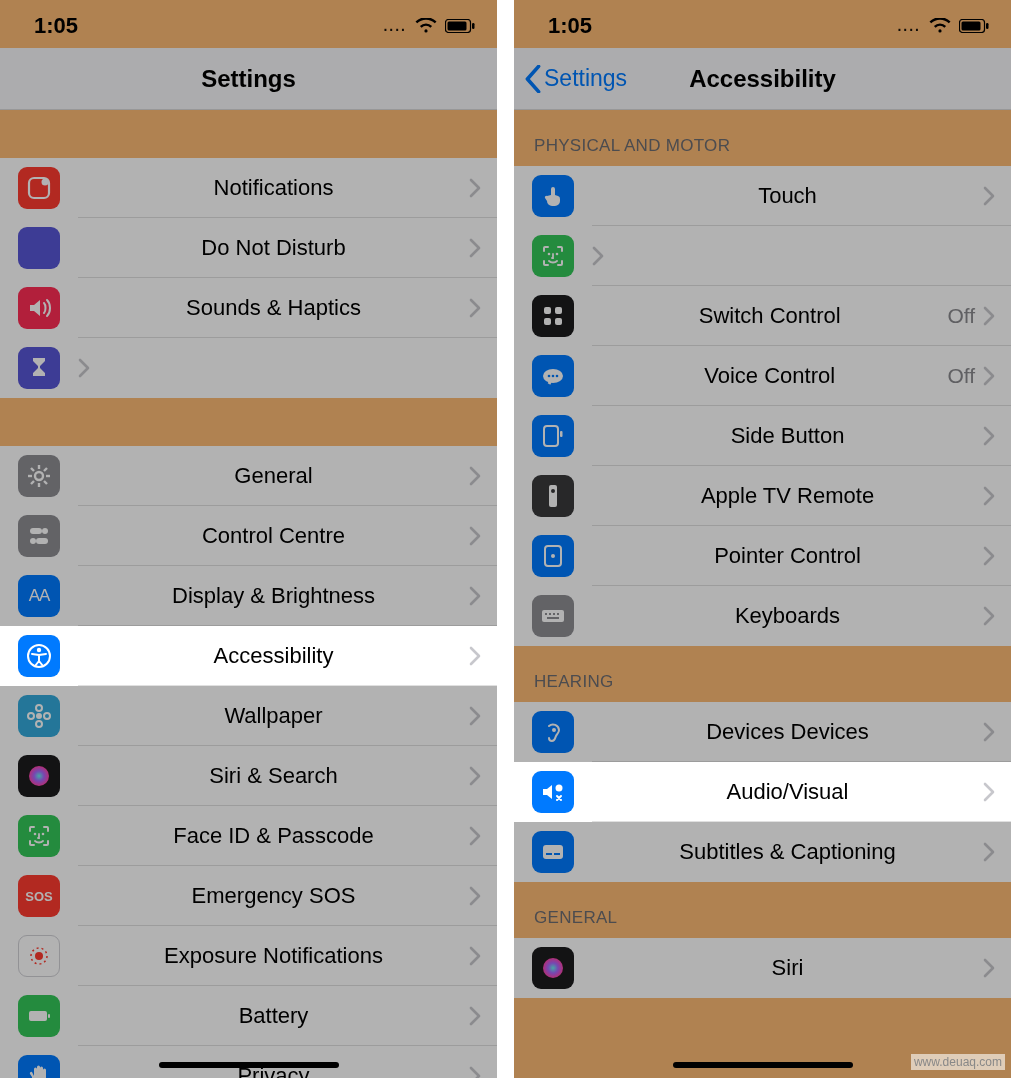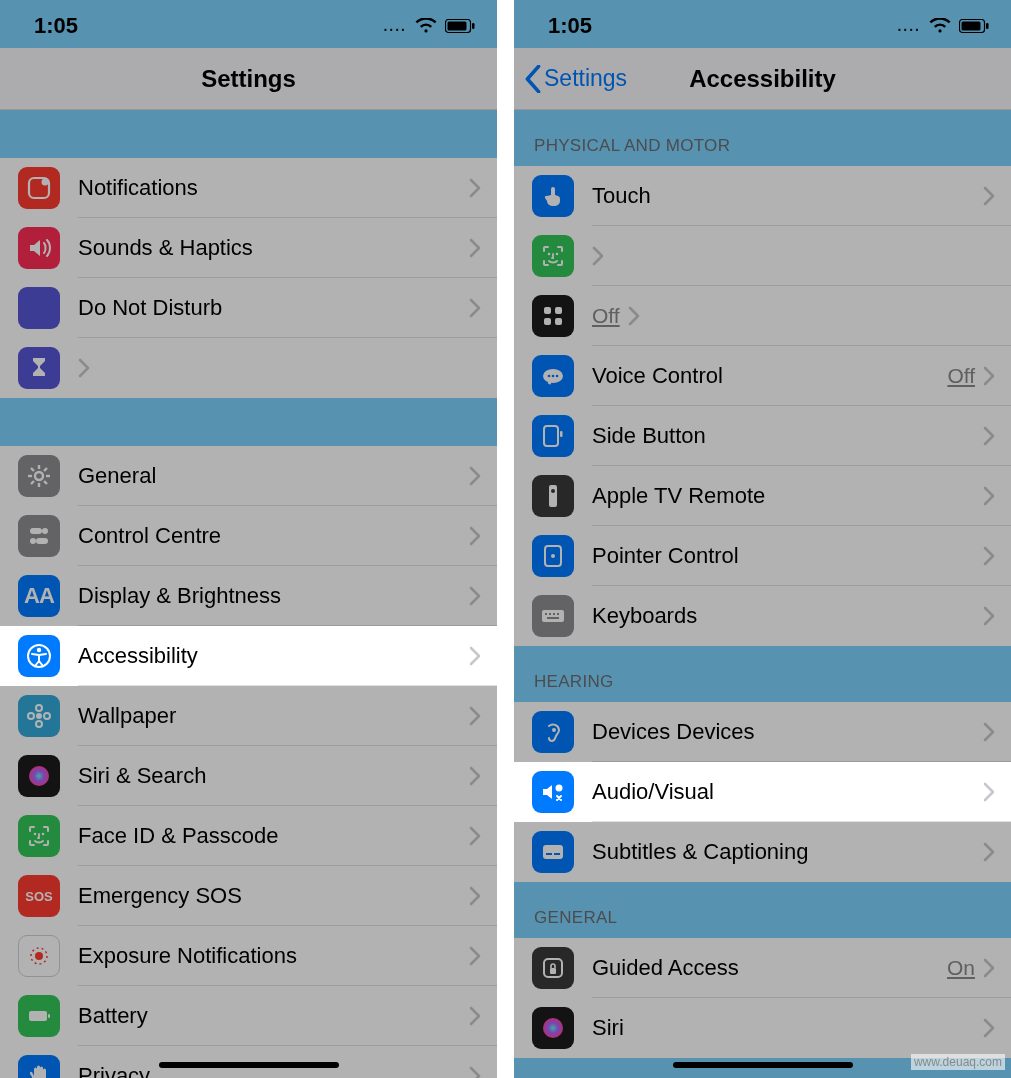--- a/index.html
+++ b/index.html
@@ -12,21 +12,21 @@
     overflow: hidden;
   }
   .phones {
     display: flex;
     width: 1011px;
     height: 1078px;
   }
   .phone {
     width: 497px;
     height: 1078px;
-    background: #7dd3fc;
+    background: #fdba74;
     position: relative;
     overflow: hidden;
   }
   .phone + .phone { margin-left: 17px; }
   .dim-overlay {
     position: absolute;
     inset: 0;
     background: rgba(0,0,0,0.30);
     pointer-events: none;
     z-index: 50;
@@ -109,26 +109,26 @@
     flex: 0 0 42px;
     margin-right: 18px;
     display: flex; align-items: center; justify-content: center;
     color: #fff;
     font-weight: 700;
   }
   .row .label {
     flex: 1 1 auto;
     font-size: 22px;
     color: #000;
+    text-align: center;
   }
   .row .value {
     font-size: 21px;
     color: #8a8a8e;
     margin-right: 8px;
-    text-decoration: underline;
   }
   .row .chev { flex: 0 0 auto; color: #c7c7cc; }
   .row .chev svg { width: 12px; height: 20px; display:block; }
 
   
   .bg-red    { background:#ff3b30; }
   .bg-pink   { background:#ff2d55; }
   .bg-purple { background:#5856d6; }
   .bg-gray   { background:#8e8e93; }
   .bg-blue   { background:#007aff; }
@@ -204,41 +204,41 @@
             </span>
             <span class="label">Notifications</span>
             <span class="chev">
               <svg viewBox="0 0 12 20">
                 <path d="M2 2l8 8-8 8" stroke="#c7c7cc" stroke-width="2.6" fill="none" stroke-linecap="round" stroke-linejoin="round"></path>
               </svg>
             </span>
             <span class="sep"></span>
           </div>
           <div class="row">
+            <span class="icon bg-purple">
+              <svg width="26" height="26" viewBox="0 0 26 26">
+                <path d="M17 3a10 10 0 100 20 8 8 0 010-20z" fill="#fff"></path>
+              </svg>
+            </span>
+            <span class="label">Do Not Disturb</span>
+            <span class="chev">
+              <svg viewBox="0 0 12 20">
+                <path d="M2 2l8 8-8 8" stroke="#c7c7cc" stroke-width="2.6" fill="none" stroke-linecap="round" stroke-linejoin="round"></path>
+              </svg>
+            </span>
+            <span class="sep"></span>
+          </div>
+          <div class="row">
             <span class="icon bg-pink">
               <svg width="26" height="26" viewBox="0 0 26 26">
                 <path d="M4 10v6h4l6 5V5l-6 5H4z" fill="#fff"></path>
                 <path d="M18 8c2 2 2 8 0 10M21 5c4 4 4 12 0 16" stroke="#fff" stroke-width="2" fill="none" stroke-linecap="round"></path>
               </svg>
             </span>
             <span class="label">Sounds &amp; Haptics</span>
-            <span class="chev">
-              <svg viewBox="0 0 12 20">
-                <path d="M2 2l8 8-8 8" stroke="#c7c7cc" stroke-width="2.6" fill="none" stroke-linecap="round" stroke-linejoin="round"></path>
-              </svg>
-            </span>
-            <span class="sep"></span>
-          </div>
-          <div class="row">
-            <span class="icon bg-purple">
-              <svg width="26" height="26" viewBox="0 0 26 26">
-                <path d="M17 3a10 10 0 100 20 8 8 0 010-20z" fill="#fff"></path>
-              </svg>
-            </span>
-            <span class="label">Do Not Disturb</span>
             <span class="chev">
               <svg viewBox="0 0 12 20">
                 <path d="M2 2l8 8-8 8" stroke="#c7c7cc" stroke-width="2.6" fill="none" stroke-linecap="round" stroke-linejoin="round"></path>
               </svg>
             </span>
             <span class="sep"></span>
           </div>
           <div class="row">
             <span class="icon bg-purple">
               <svg width="26" height="26" viewBox="0 0 26 26">
@@ -290,21 +290,21 @@
             <span class="label">Control Centre</span>
             <span class="chev">
               <svg viewBox="0 0 12 20">
                 <path d="M2 2l8 8-8 8" stroke="#c7c7cc" stroke-width="2.6" fill="none" stroke-linecap="round" stroke-linejoin="round"></path>
               </svg>
             </span>
             <span class="sep"></span>
           </div>
           <div class="row">
             <span class="icon bg-blue">
-              <span style="color:#fff;font-size:22px;font-weight:700;letter-spacing:-1px">AA</span>
+              <span style="color:#fff;font-size:17px;font-weight:400;letter-spacing:-1px">AA</span>
             </span>
             <span class="label">Display &amp; Brightness</span>
             <span class="chev">
               <svg viewBox="0 0 12 20">
                 <path d="M2 2l8 8-8 8" stroke="#c7c7cc" stroke-width="2.6" fill="none" stroke-linecap="round" stroke-linejoin="round"></path>
               </svg>
             </span>
             <span class="sep"></span>
           </div>
           <div class="row highlight">
@@ -511,20 +511,21 @@
           </div>
           <div class="row">
             <span class="icon bg-black">
               <svg width="26" height="26" viewBox="0 0 26 26">
                 <rect x="4" y="4" width="7" height="7" rx="2" fill="#fff"></rect>
                 <rect x="15" y="4" width="7" height="7" rx="2" fill="#fff"></rect>
                 <rect x="4" y="15" width="7" height="7" rx="2" fill="#fff"></rect>
                 <rect x="15" y="15" width="7" height="7" rx="2" fill="#fff"></rect>
               </svg>
             </span>
+            <span class="label">Switch Control</span>
             <span class="value">Off</span>
             <span class="chev">
               <svg viewBox="0 0 12 20">
                 <path d="M2 2l8 8-8 8" stroke="#c7c7cc" stroke-width="2.6" fill="none" stroke-linecap="round" stroke-linejoin="round"></path>
               </svg>
             </span>
             <span class="sep"></span>
           </div>
           <div class="row">
             <span class="icon bg-blue">
@@ -656,37 +657,20 @@
             <span class="chev">
               <svg viewBox="0 0 12 20">
                 <path d="M2 2l8 8-8 8" stroke="#c7c7cc" stroke-width="2.6" fill="none" stroke-linecap="round" stroke-linejoin="round"></path>
               </svg>
             </span>
           </div>
         </div>
         <div class="section-header">GENERAL</div>
         <div class="list">
           <div class="row">
-            <span class="icon bg-darkg">
-              <svg width="26" height="26" viewBox="0 0 26 26">
-                <rect x="4" y="4" width="18" height="18" rx="4" fill="none" stroke="#fff" stroke-width="2"></rect>
-                <rect x="10" y="13" width="6" height="6" rx="1" fill="#fff"></rect>
-                <path d="M11 13v-2a2 2 0 014 0v2" stroke="#fff" stroke-width="1.6" fill="none"></path>
-              </svg>
-            </span>
-            <span class="label">Guided Access</span>
-            <span class="value">On</span>
-            <span class="chev">
-              <svg viewBox="0 0 12 20">
-                <path d="M2 2l8 8-8 8" stroke="#c7c7cc" stroke-width="2.6" fill="none" stroke-linecap="round" stroke-linejoin="round"></path>
-              </svg>
-            </span>
-            <span class="sep"></span>
-          </div>
-          <div class="row">
             <span class="icon bg-black">
               <svg width="26" height="26" viewBox="0 0 26 26">
                 <circle cx="13" cy="13" r="10" fill="url(#g)"></circle>
                 <defs>
                   <radialGradient id="g">
                     <stop offset="0" stop-color="#6ee"></stop>
                     <stop offset=".5" stop-color="#a6f"></stop>
                     <stop offset="1" stop-color="#f4a"></stop>
                   </radialGradient>
                 </defs>

